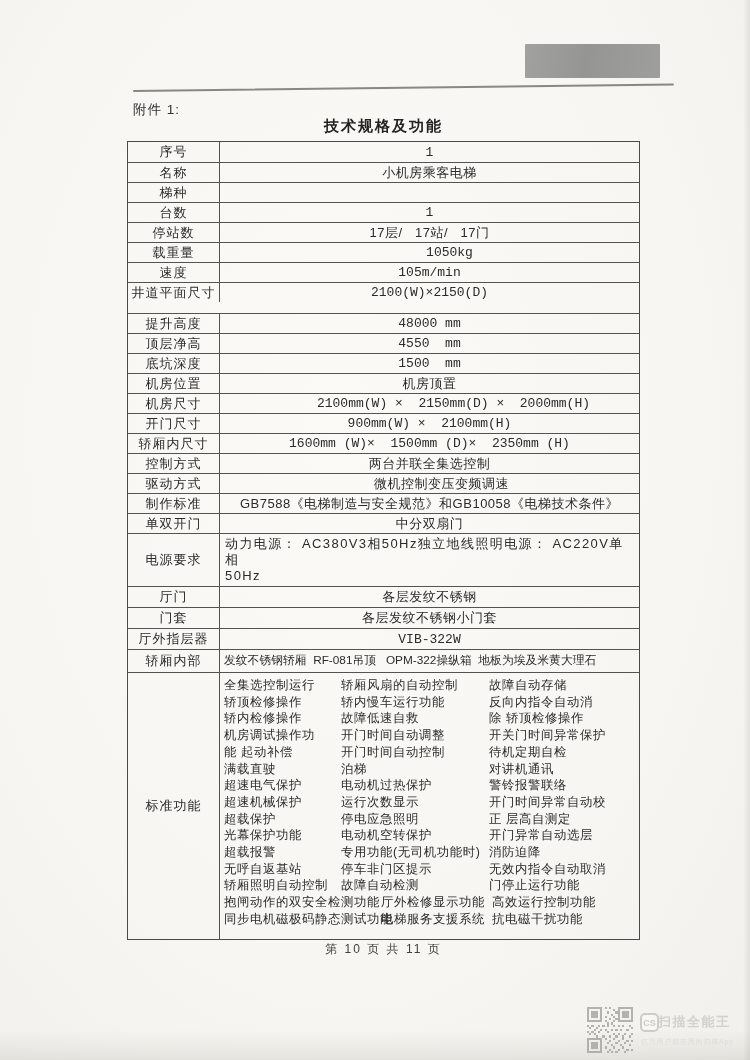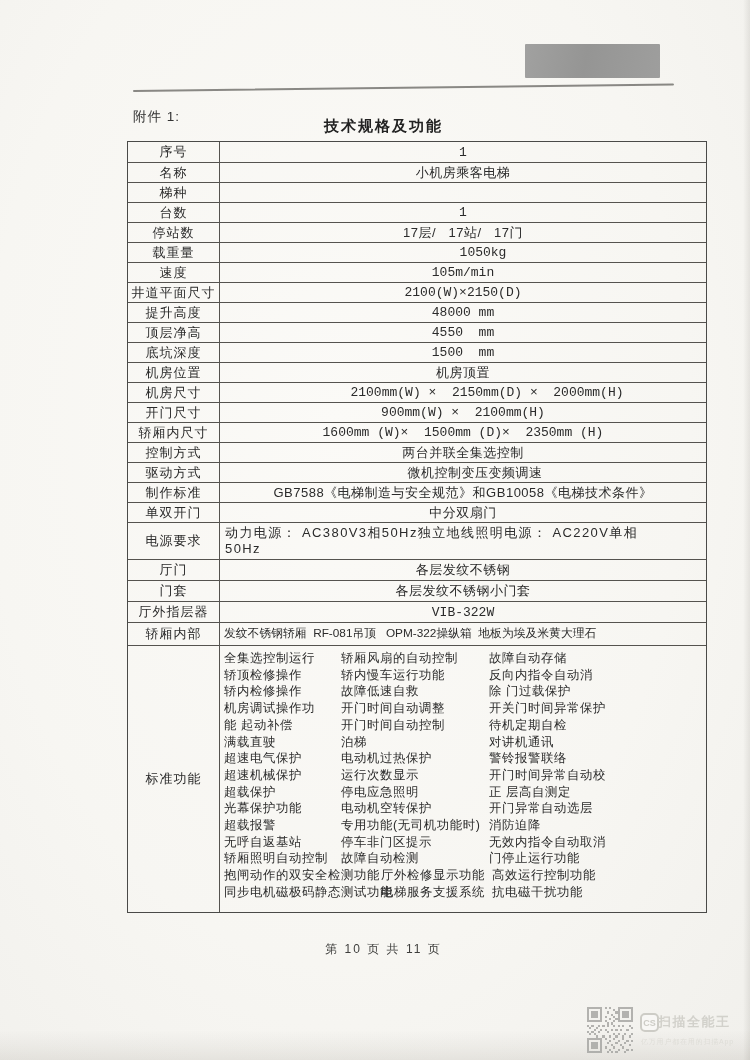--- a/index.html
+++ b/index.html
@@ -9,25 +9,25 @@
     font-family:"Liberation Sans", sans-serif; color:#2c2c2c;
   }
   .right-edge { position:absolute; top:0; right:0; width:7px; height:100%;
     background:linear-gradient(90deg, rgba(0,0,0,0), rgba(100,95,88,0.12)); }
   .bottom-smudge { position:absolute; left:0; right:0; bottom:0; height:30px;
     background:linear-gradient(180deg, rgba(0,0,0,0) 0%, rgba(120,112,100,0.07) 60%, rgba(120,112,100,0.13) 100%); }
   .redaction { position:absolute; left:525px; top:44px; width:135px; height:34px;
     background:linear-gradient(100deg,#a1a1a0 0%, #959594 45%, #9e9e9d 100%); border-radius:1px; }
   .topline { position:absolute; left:133px; top:90px; width:541px; height:1.6px;
     background:#6d6b68; opacity:.8; transform:rotate(-0.7deg); transform-origin:left center; border-radius:1px; }
-  .attachment { position:absolute; left:133px; top:108px; font-size:13.5px; letter-spacing:1px; color:#333; }
+  .attachment { position:absolute; left:133px; top:101px; font-size:13.5px; letter-spacing:1px; color:#333; }
   .doc-title { position:absolute; left:127px; top:117px; width:513px; text-align:center;
     font-size:15px; font-weight:bold; letter-spacing:2px; color:#222; }
 
-  .spec-table { position:absolute; left:127px; top:141px; width:580px;
+  .spec-table { position:absolute; left:127px; top:141px; width:513px;
     border:1.2px solid #4a4a48; box-sizing:border-box; }
   .srow { display:flex; box-sizing:border-box; border-top:1px solid #55534f; min-height:20px; }
   .srow:first-child { border-top:none; }
   .cell-label { flex:0 0 92px; width:92px; border-right:1px solid #55534f; box-sizing:border-box;
     display:flex; align-items:center; justify-content:center;
     font-size:13px; letter-spacing:1px; color:#2b2b2b; font-weight:500; }
   .cell-value { flex:1; display:flex; align-items:center; justify-content:center;
     font-size:13px; color:#2b2b2b; letter-spacing:0.5px; white-space:pre-wrap; overflow:hidden; }
   .cell-value.mono { font-family:"Liberation Mono", monospace; font-size:13px; letter-spacing:0; }
   .cell-value.left { justify-content:flex-start; text-align:left; padding:2px 4px 2px 5px;
@@ -92,21 +92,21 @@
         <div class="cell-value mono">1050kg</div>
       </div>
       <div class="srow" style="min-height: 20px;">
         <div class="cell-label">速度</div>
         <div class="cell-value mono">105m/min</div>
       </div>
       <div class="srow" style="min-height: 20px;">
         <div class="cell-label">井道平面尺寸</div>
         <div class="cell-value mono">2100(W)×2150(D)</div>
       </div>
-      <div class="srow" style="min-height: 20px;">
+      <div class="srow" style="min-height: 20px; margin-top: 11px;">
         <div class="cell-label">提升高度</div>
         <div class="cell-value mono">48000 mm</div>
       </div>
       <div class="srow" style="min-height: 20px;">
         <div class="cell-label">顶层净高</div>
         <div class="cell-value mono">4550  mm</div>
       </div>
       <div class="srow" style="min-height: 20px;">
         <div class="cell-label">底坑深度</div>
         <div class="cell-value mono">1500  mm</div>
@@ -173,21 +173,21 @@
             <span>故障自动存储</span>
           </div>
           <div class="func-line">
             <span>轿顶检修操作</span>
             <span>轿内慢车运行功能</span>
             <span>反向内指令自动消</span>
           </div>
           <div class="func-line">
             <span>轿内检修操作</span>
             <span>故障低速自救</span>
-            <span>除 门过载保护</span>
+            <span>除 轿顶检修操作</span>
           </div>
           <div class="func-line">
             <span>机房调试操作功</span>
             <span>开门时间自动调整</span>
             <span>开关门时间异常保护</span>
           </div>
           <div class="func-line">
             <span>能 起动补偿</span>
             <span>开门时间自动控制</span>
             <span>待机定期自检</span>

